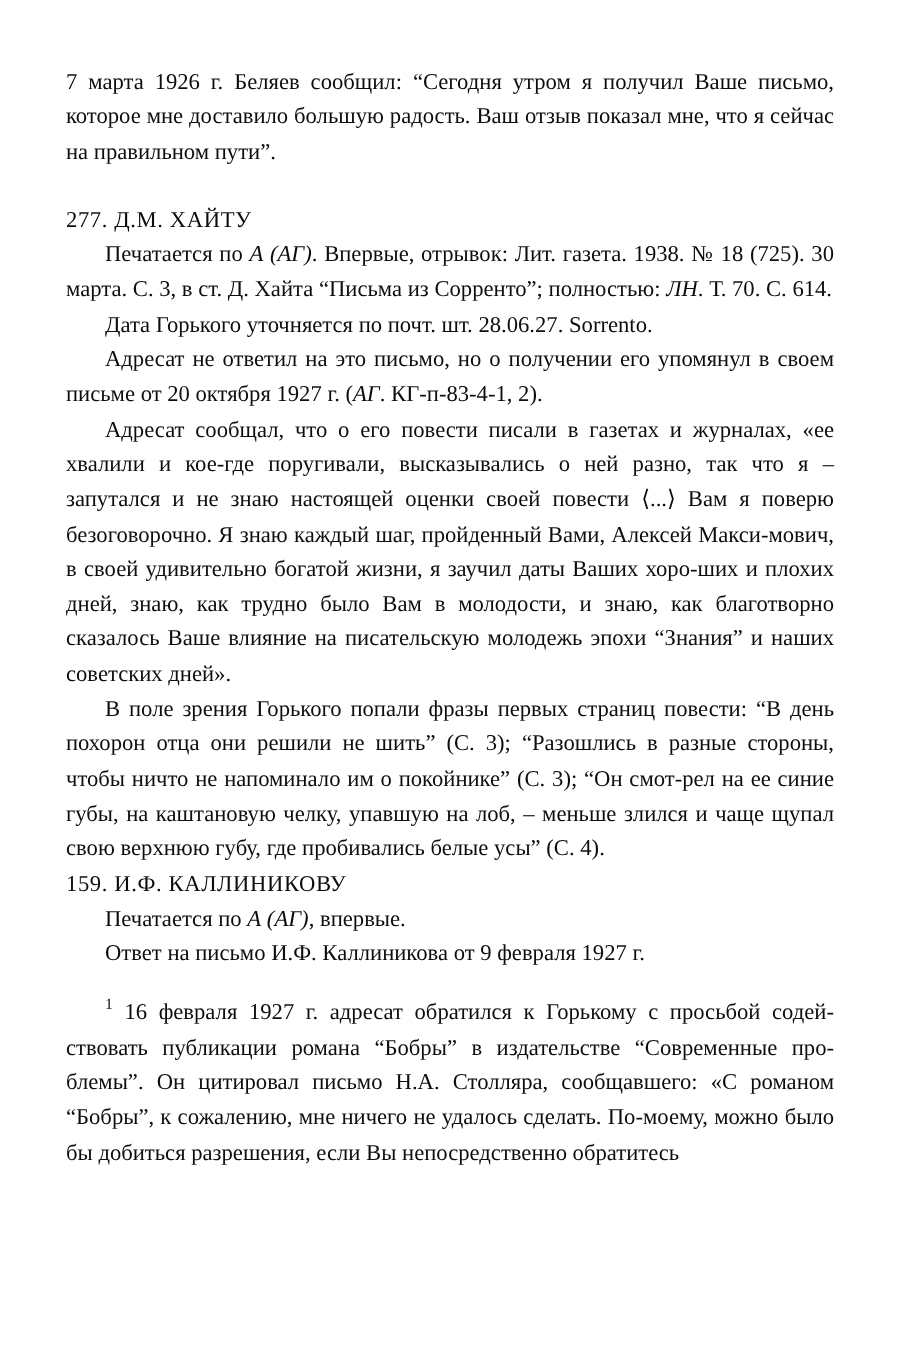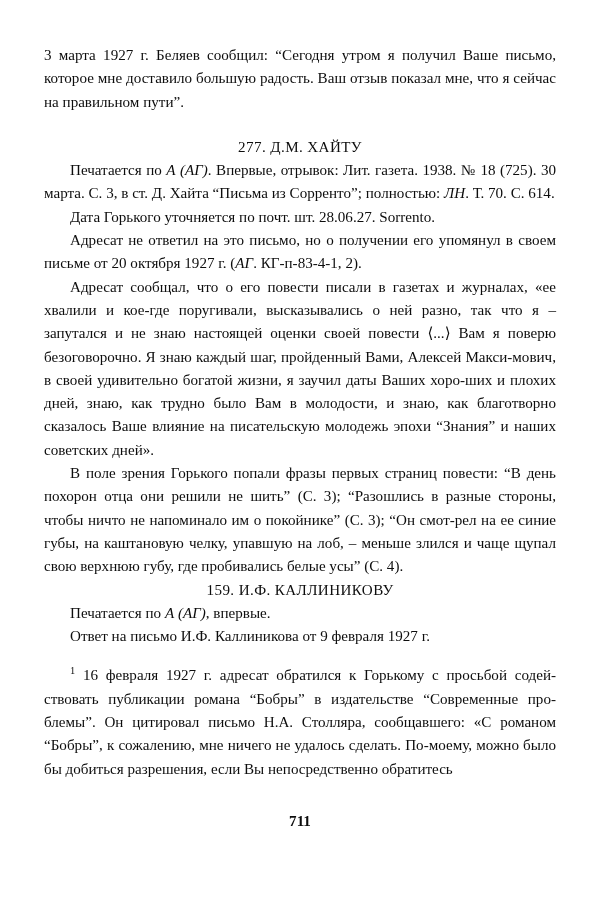--- a/index.html
+++ b/index.html
@@ -44,21 +44,21 @@
 
   p.indent { text-indent: 26px; }
   p.no-indent { text-indent: 0; }
   .gap-after-para { margin-bottom: 22px; }
 
   h2.section-heading {
     margin: 0;
     font-size: 15.1px;
     font-weight: normal;
     line-height: 23.3px;
-    text-align: center;
+    text-align: left;
     letter-spacing: 0.4px;
   }
 
   .heading-block-1 { margin-top: 30px; margin-bottom: 24px; }
   .heading-block-2 { margin-top: 44px; margin-bottom: 26px; }
 
   .it { font-style: italic; }
 
   .fn-marker {
     font-size: 10.4px;
@@ -81,21 +81,21 @@
     font-weight: bold;
     line-height: 18px;
   }
 </style>
 </head>
 <body>
 
 <div class="page">
   <div class="text-column">
 
-    <p class="no-indent gap-after-para">3 марта 1927 г. Беляев сообщил: “Сегодня утром я получил Ваше письмо, которое мне доставило большую радость. Ваш отзыв показал мне, что я сейчас на правильном пути”.</p>
+    <p class="no-indent gap-after-para">7 марта 1926 г. Беляев сообщил: “Сегодня утром я получил Ваше письмо, которое мне доставило большую радость. Ваш отзыв показал мне, что я сейчас на правильном пути”.</p>
 
     <h2 class="section-heading heading-block-1">277. Д.М. ХАЙТУ</h2>
 
     <p class="indent"><span>Печатается по </span><span class="it">А (АГ)</span><span>. Впервые, отрывок: Лит. газета. 1938. № 18 (725). 30 марта. С. 3, в ст. Д. Хайта “Письма из Сорренто”; полностью: </span><span class="it">ЛН</span><span>. Т. 70. С. 614.</span></p>
 
     <p class="indent">Дата Горького уточняется по почт. шт. 28.06.27. Sorrento.</p>
 
 
     <p class="indent"><span>Адресат не ответил на это письмо, но о получении его упомянул в своем письме от 20 октября 1927 г. (</span><span class="it">АГ</span><span>. КГ-п-83-4-1, 2).</span></p>
 
@@ -108,14 +108,13 @@
 
     <p class="indent"><span>Печатается по </span><span class="it">А (АГ)</span><span>, впервые.</span></p>
 
     <p class="indent">Ответ на письмо И.Ф. Каллиникова от 9 февраля 1927 г.</p>
 
 
     <p class="footnote-lead para-spacer-top"><span class="fn-marker">1</span> <span>16 февраля 1927 г. адресат обратился к Горькому с просьбой содей-ствовать публикации романа “Бобры” в издательстве “Современные про-блемы”. Он цитировал письмо Н.А. Столляра, сообщавшего: «С романом “Бобры”, к сожалению, мне ничего не удалось сделать. По-моему, можно было бы добиться разрешения, если Вы непосредственно обратитесь</span></p>
 
   </div>
 
-  <div class="page-number">711</div>
 </div>
 
 </body></html>

